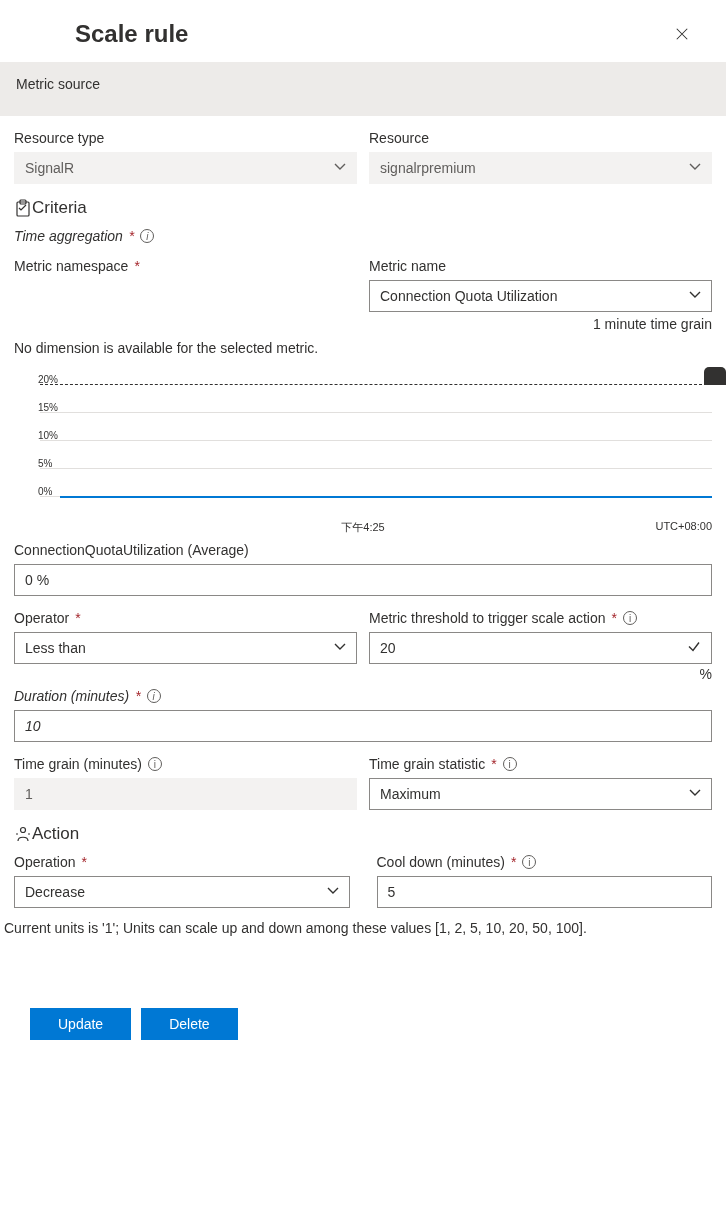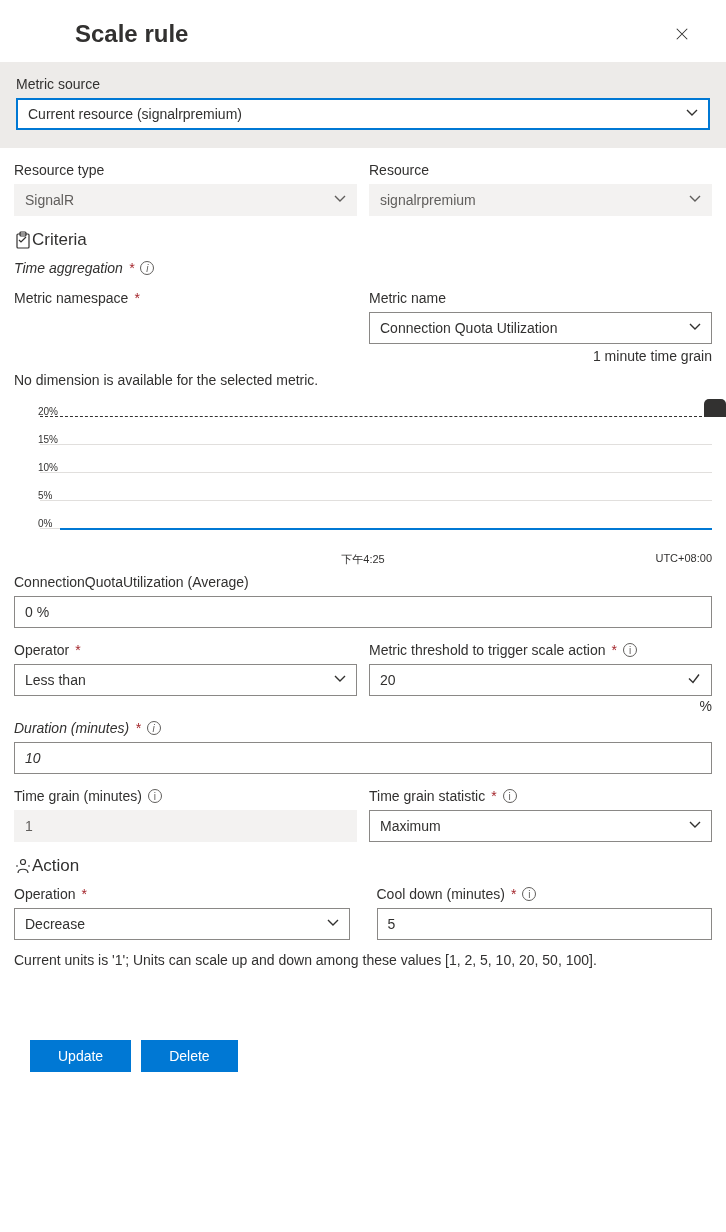--- a/index.html
+++ b/index.html
@@ -29,44 +29,38 @@
   .chart-grid { position: relative; height: 130px; margin-left: 26px; }
   .gridline { position: absolute; left: 0; right: 0; border-top: 1px solid #e1dfdd; }
   .gridline.dashed { border-top: 1px dashed #323130; }
   .gridlabel { position: absolute; left: -2px; transform: translateY(-100%); font-size: 10px; color: #323130; }
   .blue-line { position: absolute; left: 20px; right: 0; border-top: 2px solid #0078d4; }
   .bump { position: absolute; right: -14px; top: -18px; width: 22px; height: 18px; background: #323130; border-radius: 5px 5px 0 0; }
   .xaxis { display: flex; justify-content: space-between; font-size: 11px; padding: 6px 0 0 26px; }
   .mid-label { position: absolute; left: 50%; transform: translateX(-50%); }
   .metric-caption { padding: 10px 14px 6px 14px; font-size: 14px; }
   .suffix-row { text-align: right; padding: 2px 14px 0 0; font-size: 14px; }
-  .footer-note { padding: 12px 14px; font-size: 14px; }
+  .footer-note { padding: 12px 4px; font-size: 14px; }
   .btn-row { padding: 60px 0 18px 30px; display: flex; gap: 10px; }
   .btn { height: 32px; padding: 0 28px; font-size: 14px; background: #0078d4; color: #fff; border: none; cursor: pointer; }
 </style>
 </head>
 <body>
 
 <div class="header">
   <h1>Scale rule</h1>
   <div class="close-btn">
     <svg viewBox="0 0 16 16" width="14" height="14">
         <path d="M2 2 L14 14 M14 2 L2 14" stroke="#323130" stroke-width="1.2" fill="none"></path>
       </svg>
   </div>
 </div>
 
 <div class="gray-band">
   <div class="label">Metric source</div>
-  <div class="select blue">
-    <span>Current resource (signalrpremium)</span>
-    <span class="chev"><svg viewBox="0 0 12 12">
-          <path d="M1 3 L6 8 L11 3" stroke="#323130" stroke-width="1.4" fill="none"></path>
-        </svg></span>
-  </div>
 </div>
 
 <div class="row2">
   <div class="col">
     <div class="label">Resource type</div>
     <div class="select disabled">
       <span>SignalR</span>
       <span class="chev"><svg viewBox="0 0 12 12">
             <path d="M1 3 L6 8 L11 3" stroke="#605e5c" stroke-width="1.4" fill="none"></path>
           </svg></span>

